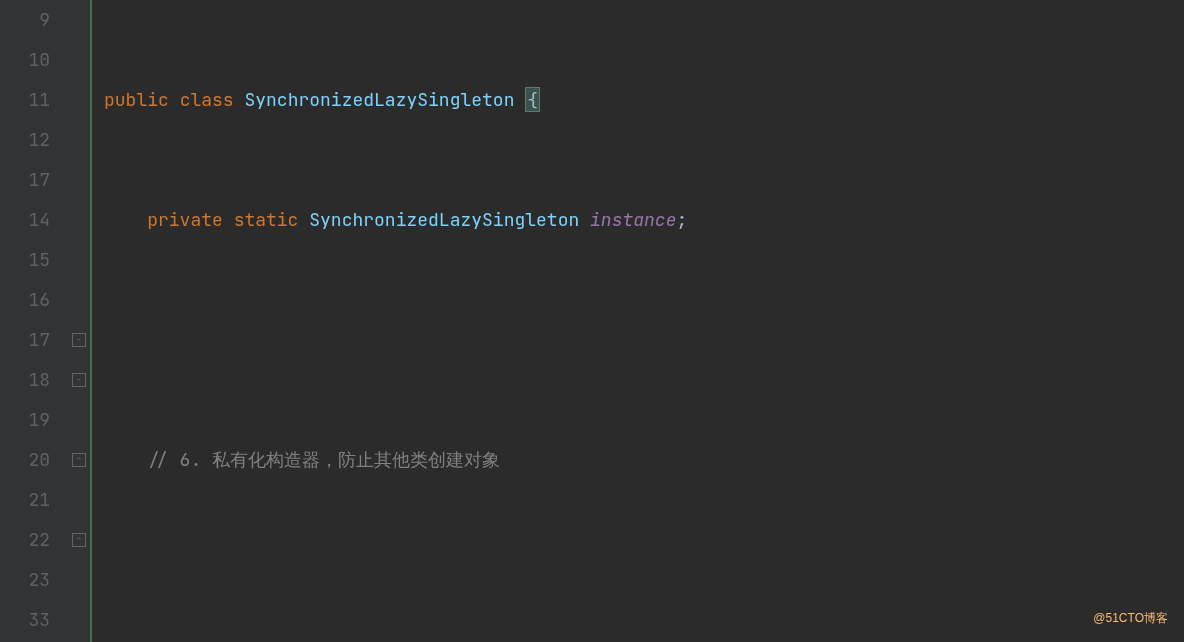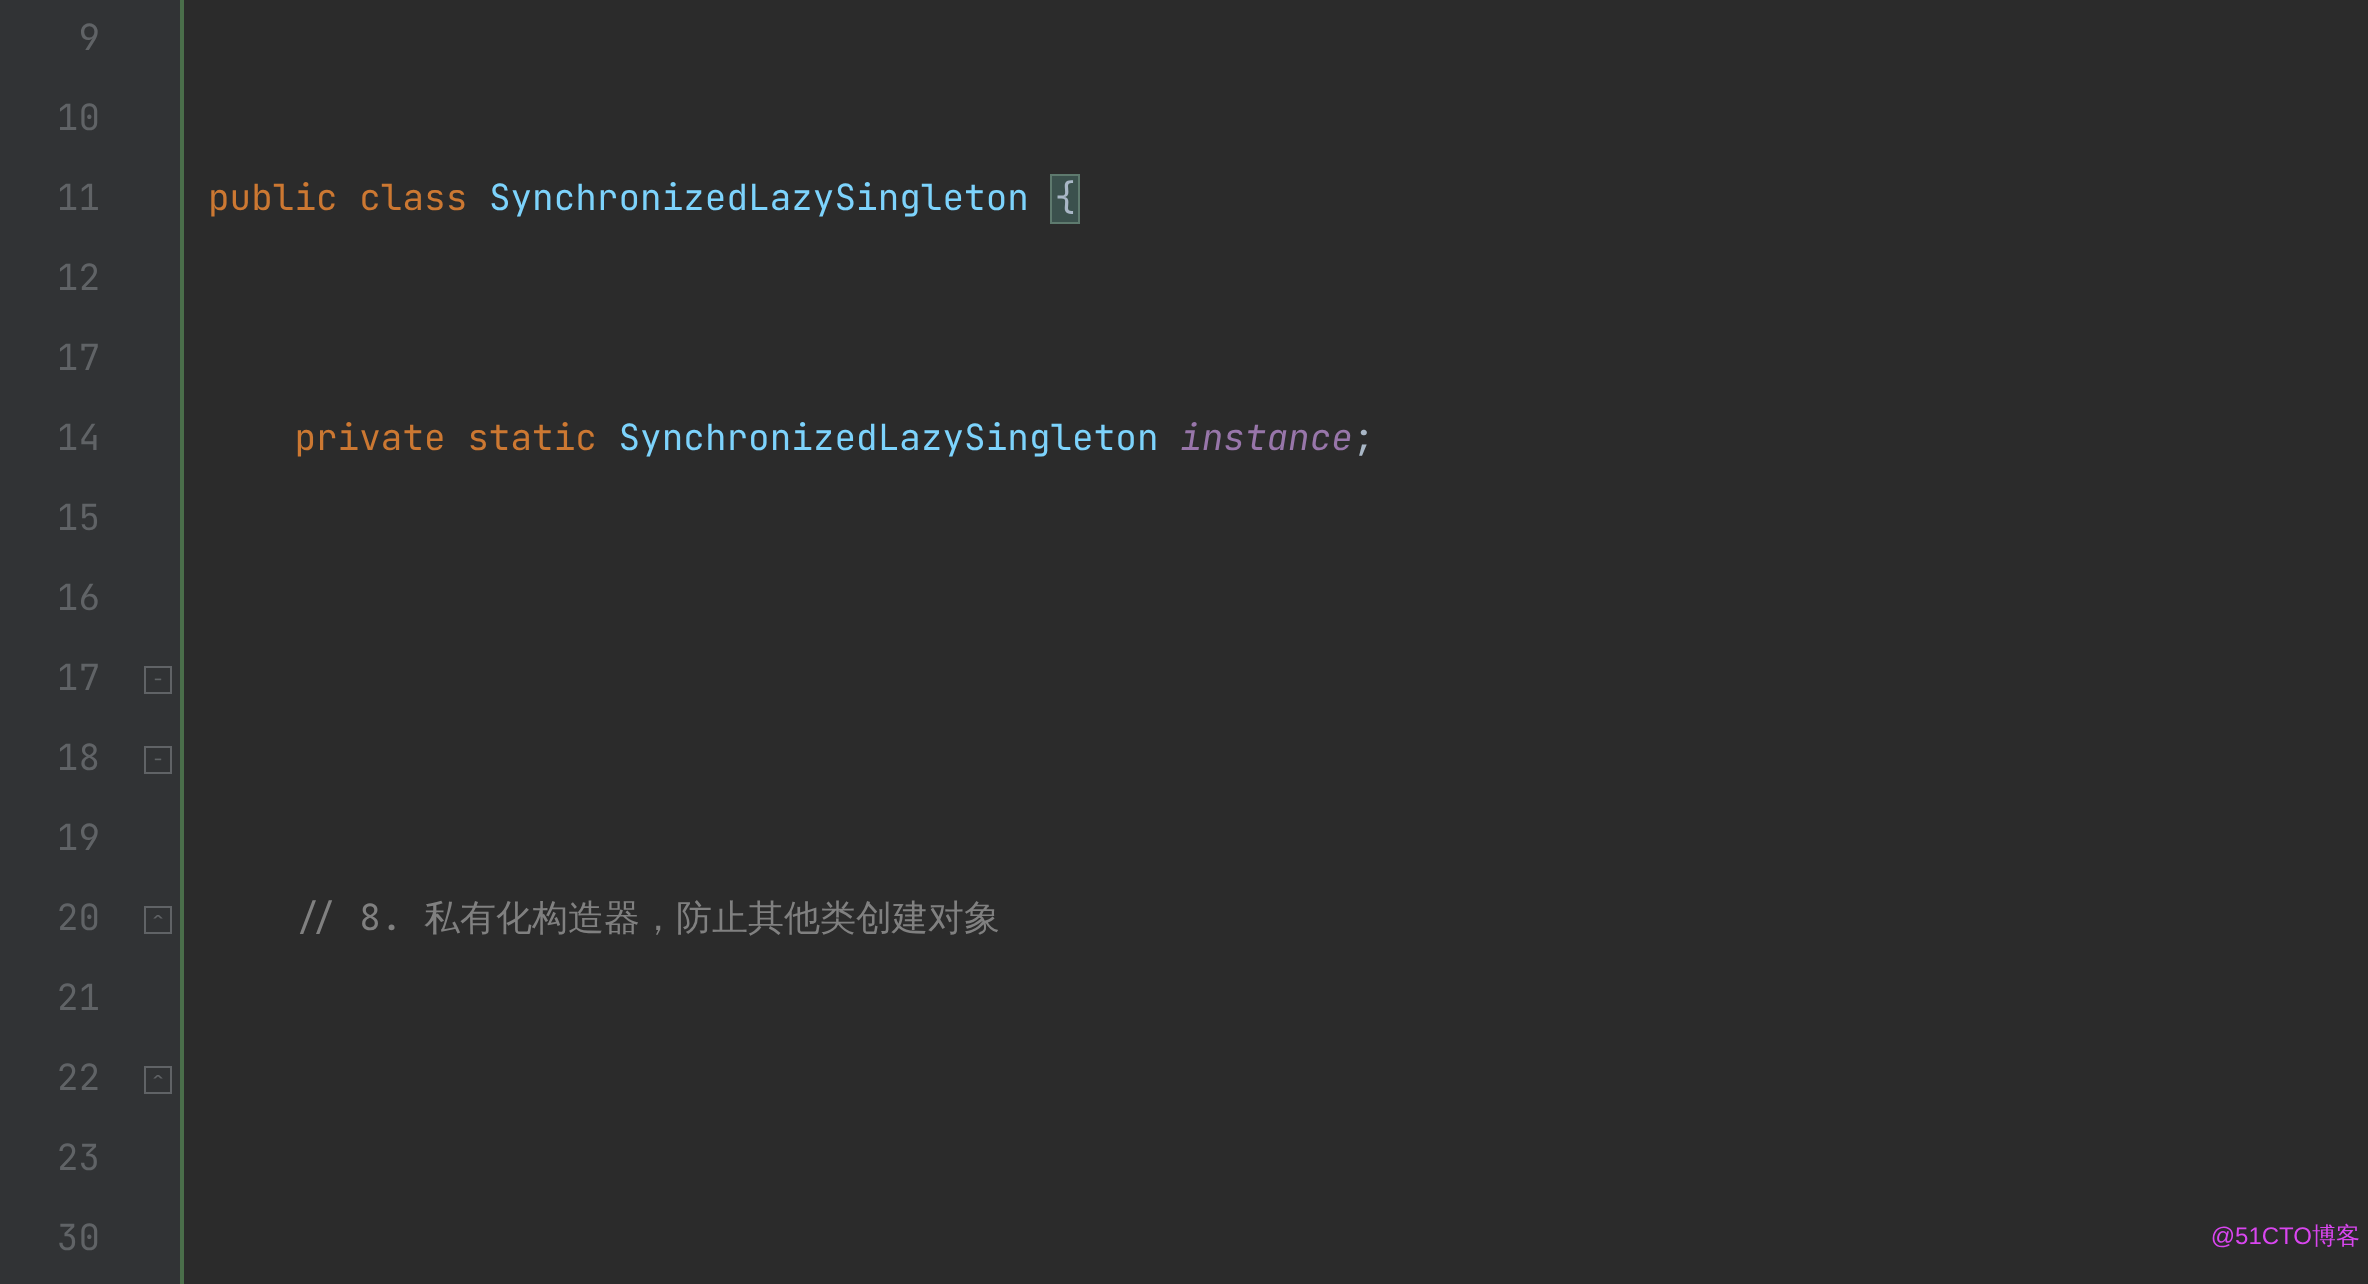--- a/index.html
+++ b/index.html
@@ -72,22 +72,22 @@
     .field-italic { color: #9876aa; font-style: italic; }
     .brace { color: #a9b7c6; }
     .brace-match {
       background: #3b514d;
       border: 1px solid #5e7a6e;
       padding: 0 1px;
     }
     .watermark {
       position: absolute;
       bottom: 4px;
-      right: 4px;
-      color: #d946ef;
+      right: 16px;
+      color: #fdba74;
       font-size: 12px;
       font-family: sans-serif;
     }
   </style>
 </head>
 <body>
 
 <div class="editor">
   <div class="gutter">
     <div class="line-num">9</div>
@@ -98,37 +98,37 @@
     <div class="line-num">14</div>
     <div class="line-num">15</div>
     <div class="line-num">16</div>
     <div class="line-num">17</div>
     <div class="line-num">18</div>
     <div class="line-num">19</div>
     <div class="line-num">20</div>
     <div class="line-num">21</div>
     <div class="line-num">22</div>
     <div class="line-num">23</div>
-    <div class="line-num">30</div>
+    <div class="line-num">33</div>
   </div>
 
   <div class="fold-col">
     <div class="fold-icon" style="top:333px">−</div>
     <div class="fold-icon" style="top:373px">−</div>
     <div class="fold-icon" style="top:453px">⌃</div>
     <div class="fold-icon" style="top:533px">⌃</div>
   </div>
 
   <div class="vbar"></div>
 
   <div class="code">
     <div class="code-line"><span class="kw">public</span> <span class="kw">class</span> <span class="type">SynchronizedLazySingleton</span> <span class="brace brace-match">{</span></div>
     <div class="code-line">    <span class="kw">private</span> <span class="kw">static</span> <span class="type">SynchronizedLazySingleton</span> <span class="field-italic">instance</span><span>;</span></div>
     <div class="code-line"></div>
-    <div class="code-line">    <span class="comment">// 8. 私有化构造器，防止其他类创建对象</span></div>
+    <div class="code-line">    <span class="comment">// 6. 私有化构造器，防止其他类创建对象</span></div>
     
     
     
     
     
     
     
     
     
     

